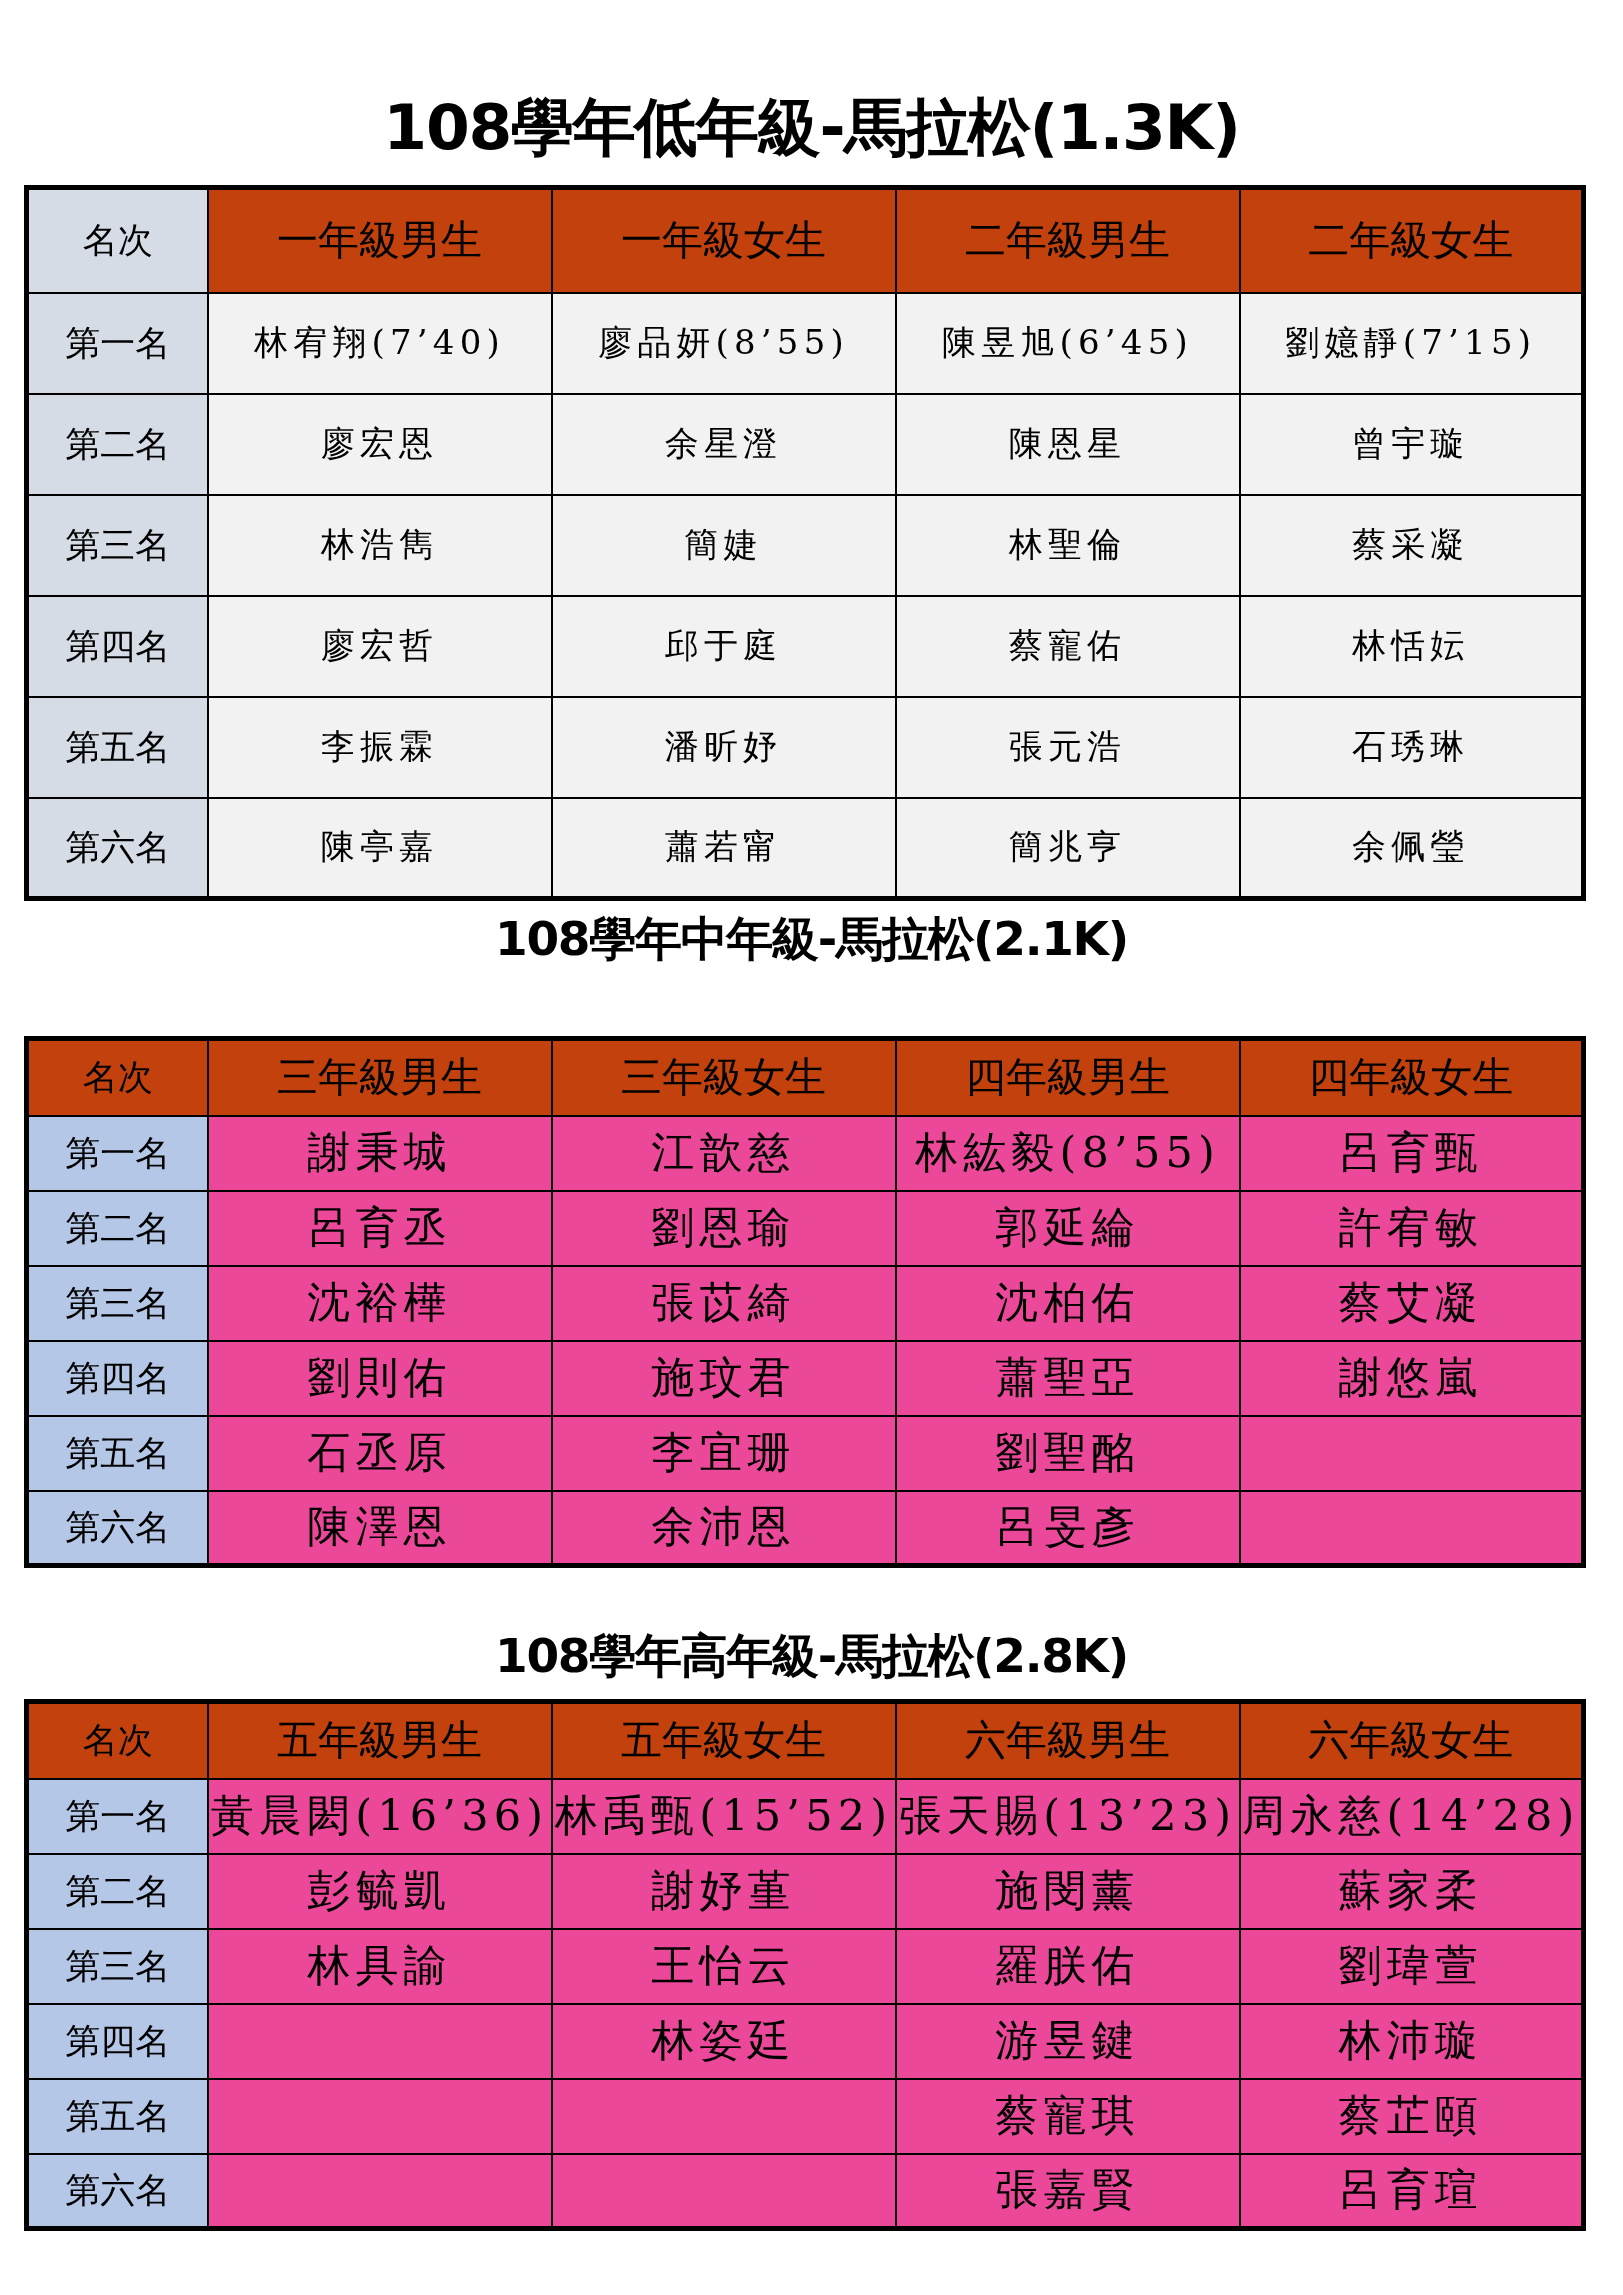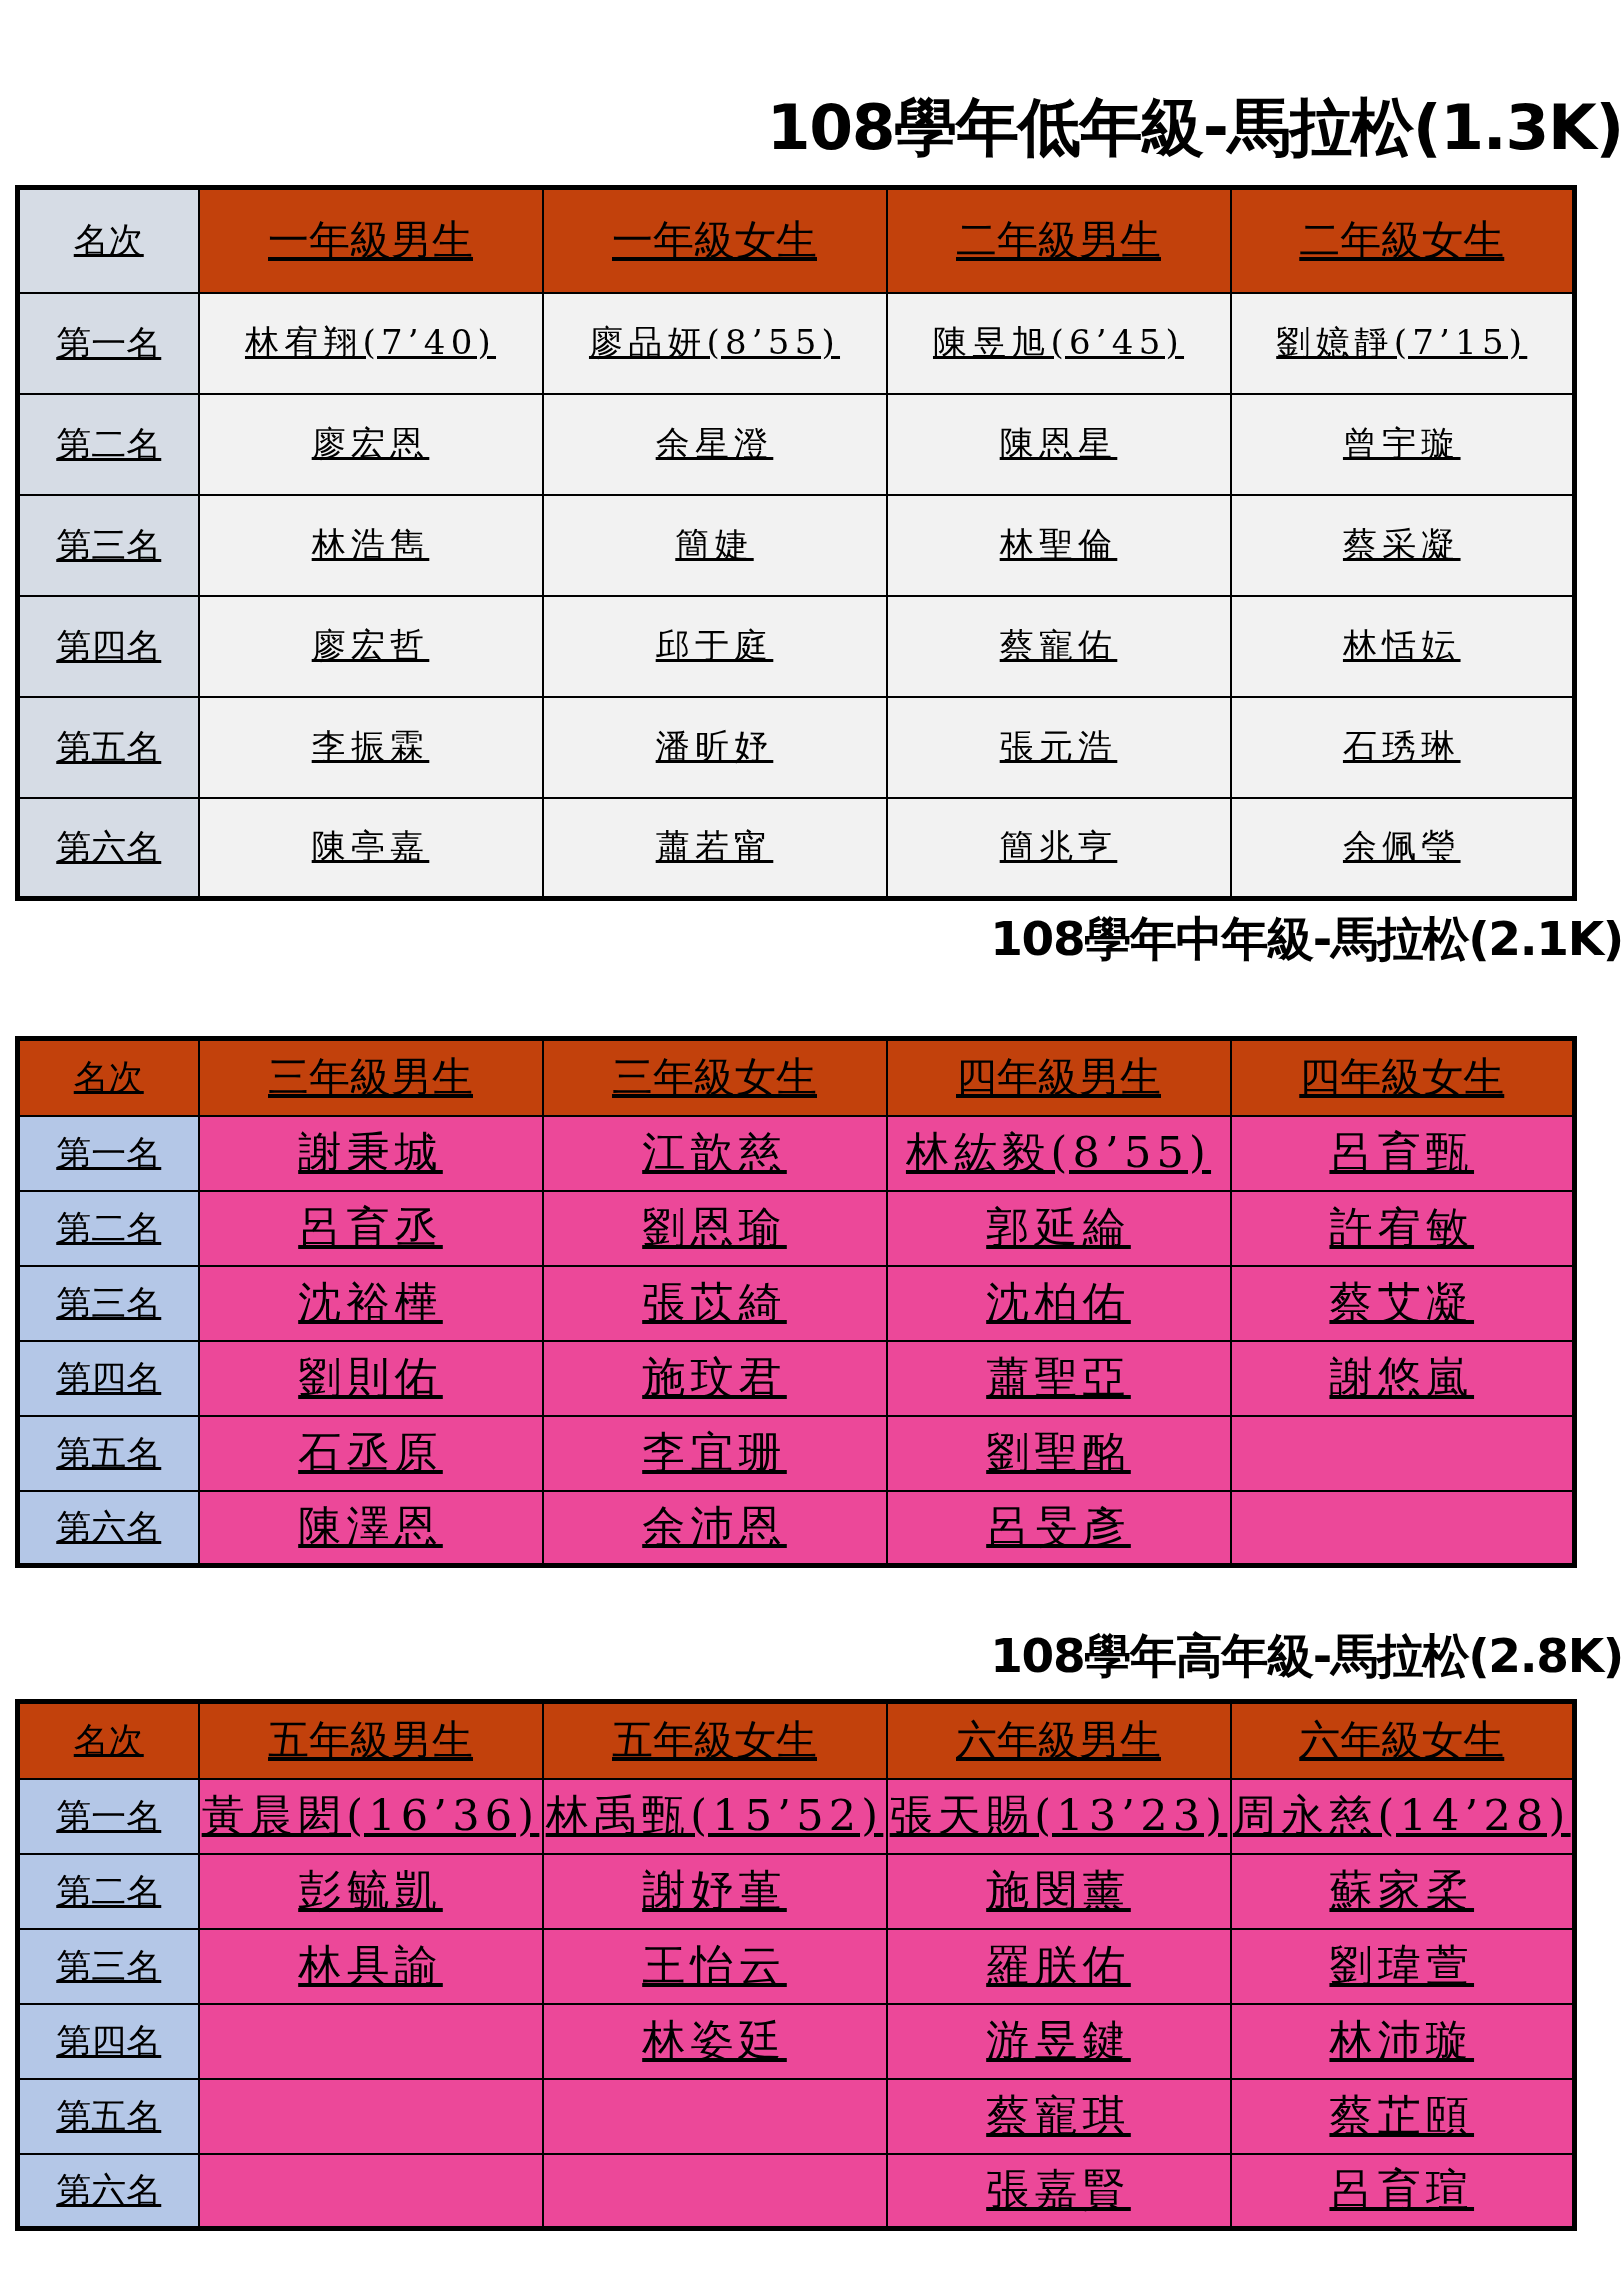--- a/index.html
+++ b/index.html
@@ -1,33 +1,32 @@
 <!DOCTYPE html>
 <html style="font-size:10.5px"><head>
 <meta charset="utf-8">
 <style>
   html, body { margin: 0; padding: 0; background: #ffffff; }
   body {
     width: 1623px; height: 2295px; position: relative; overflow: hidden;
     font-family: "DejaVu Serif", "Liberation Serif", serif; color: #000;
   }
   .title {
-    position: absolute; left: 0; width: 1623px; text-align: right;
+    position: absolute; left: 0; width: 1623px; text-align: center;
     font-family: "DejaVu Sans", "Liberation Sans", sans-serif;
     font-weight: bold; color: #000; letter-spacing: -1.3px;
   }
   .title.t1 { top: 90px; font-size: 63px; line-height: 76px; }
   .title.t2 { top: 907px; font-size: 47px; line-height: 63px; }
   .title.t3 { top: 1624px; font-size: 47px; line-height: 63px; }
 
   table.rank {
-    position: absolute; left: 15px; width: 1556px;
+    position: absolute; left: 24px; width: 1556px;
     border-collapse: collapse; table-layout: fixed;
     border: 5.9px solid #000;
-    text-decoration: underline;
   }
   table.rank td, table.rank th {
     border: 2.6px solid #000; text-align: center; vertical-align: middle;
     padding: 0; white-space: nowrap; overflow: hidden;
     font-weight: normal;
   }
   table.rank th { background: #c2410c; }
   table.rank col.c-rank { width: 181px; }
   table.rank col.c-data { width: 344px; }
 

